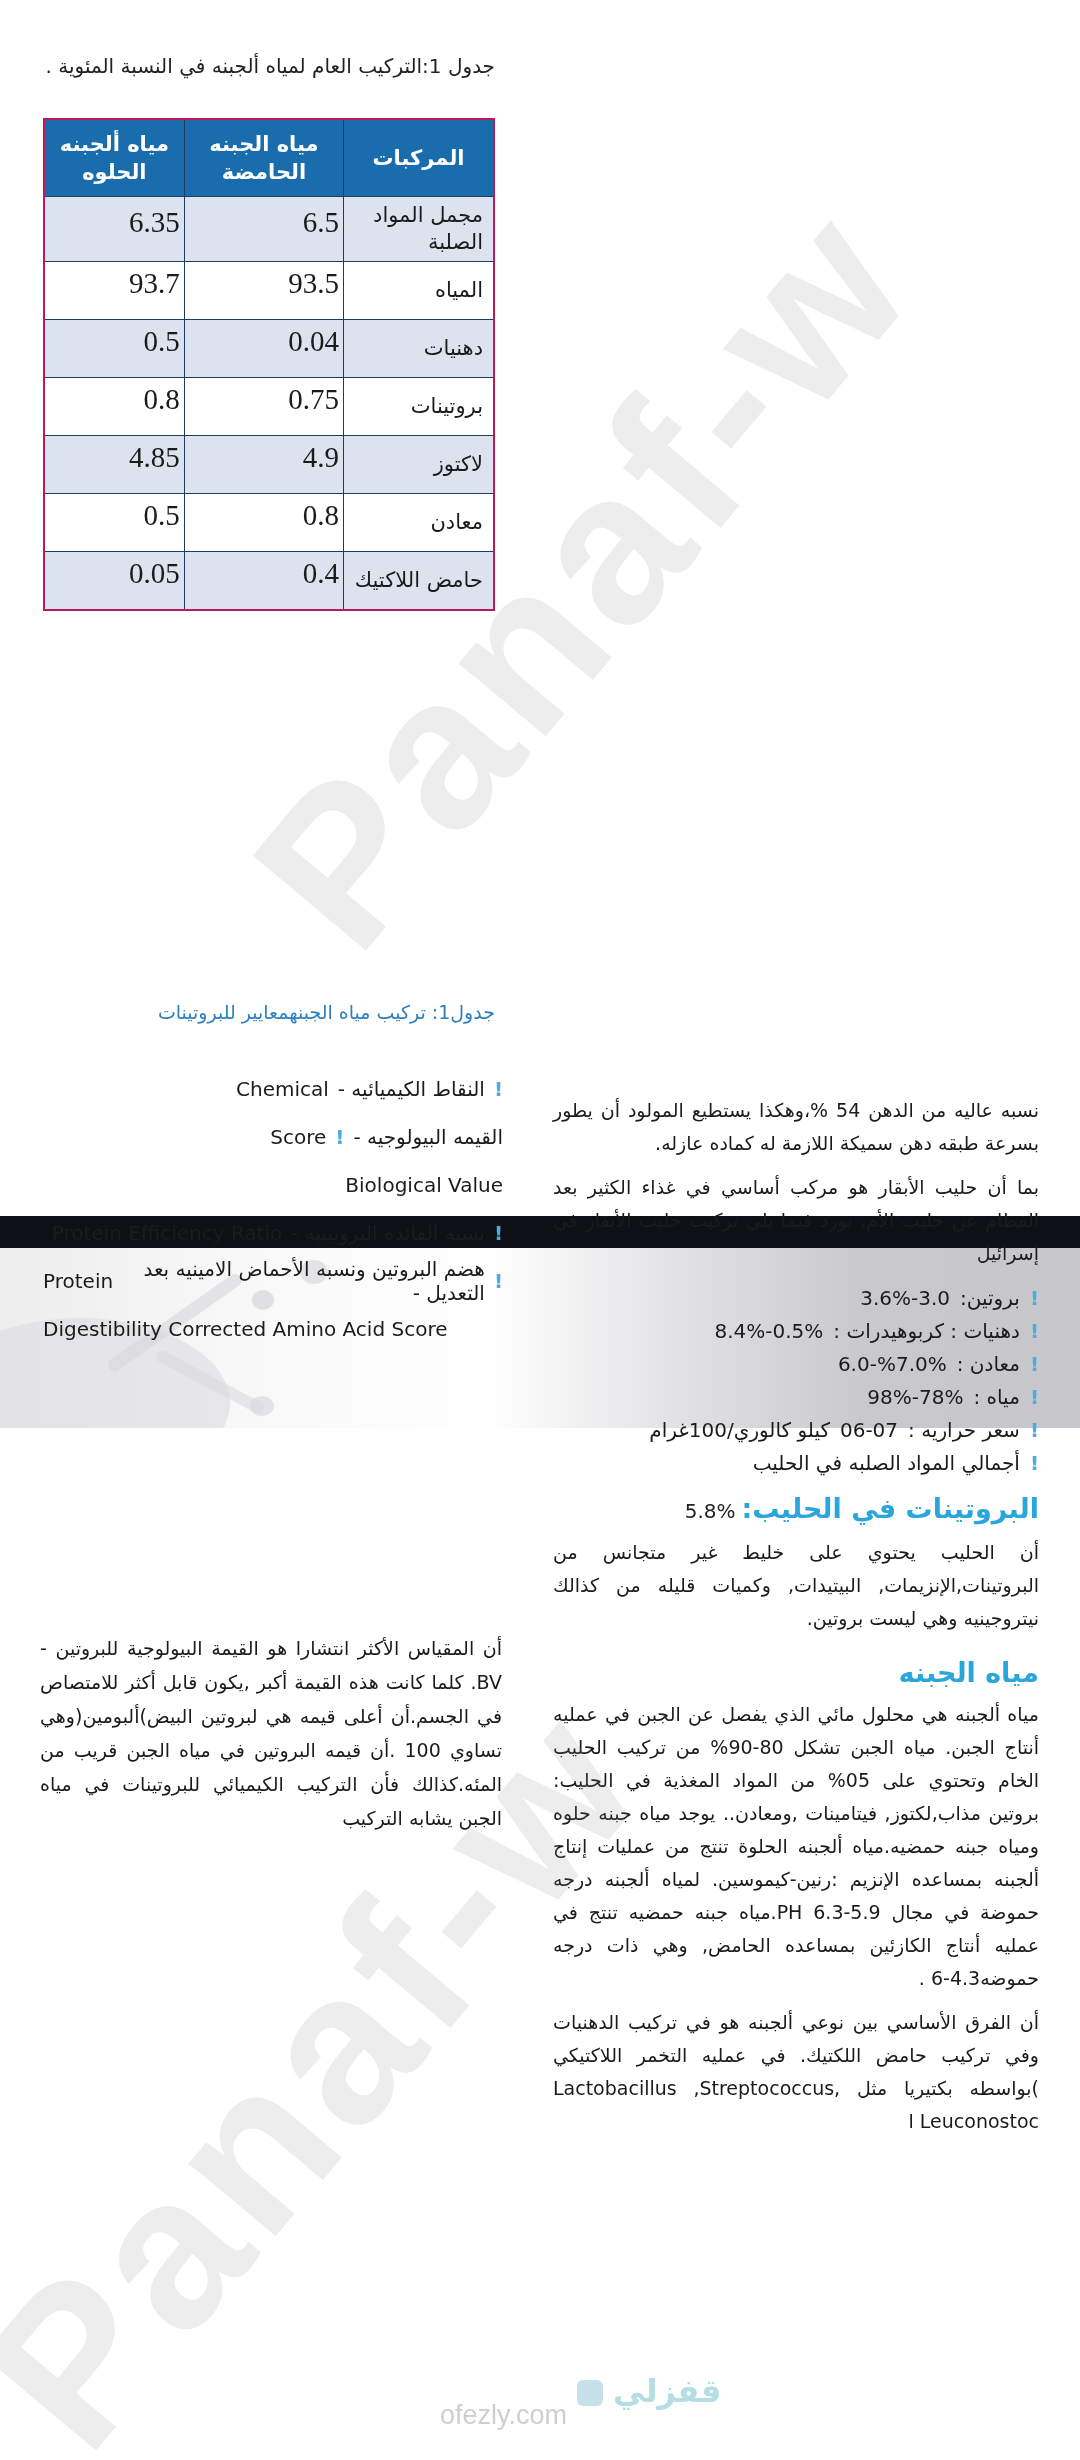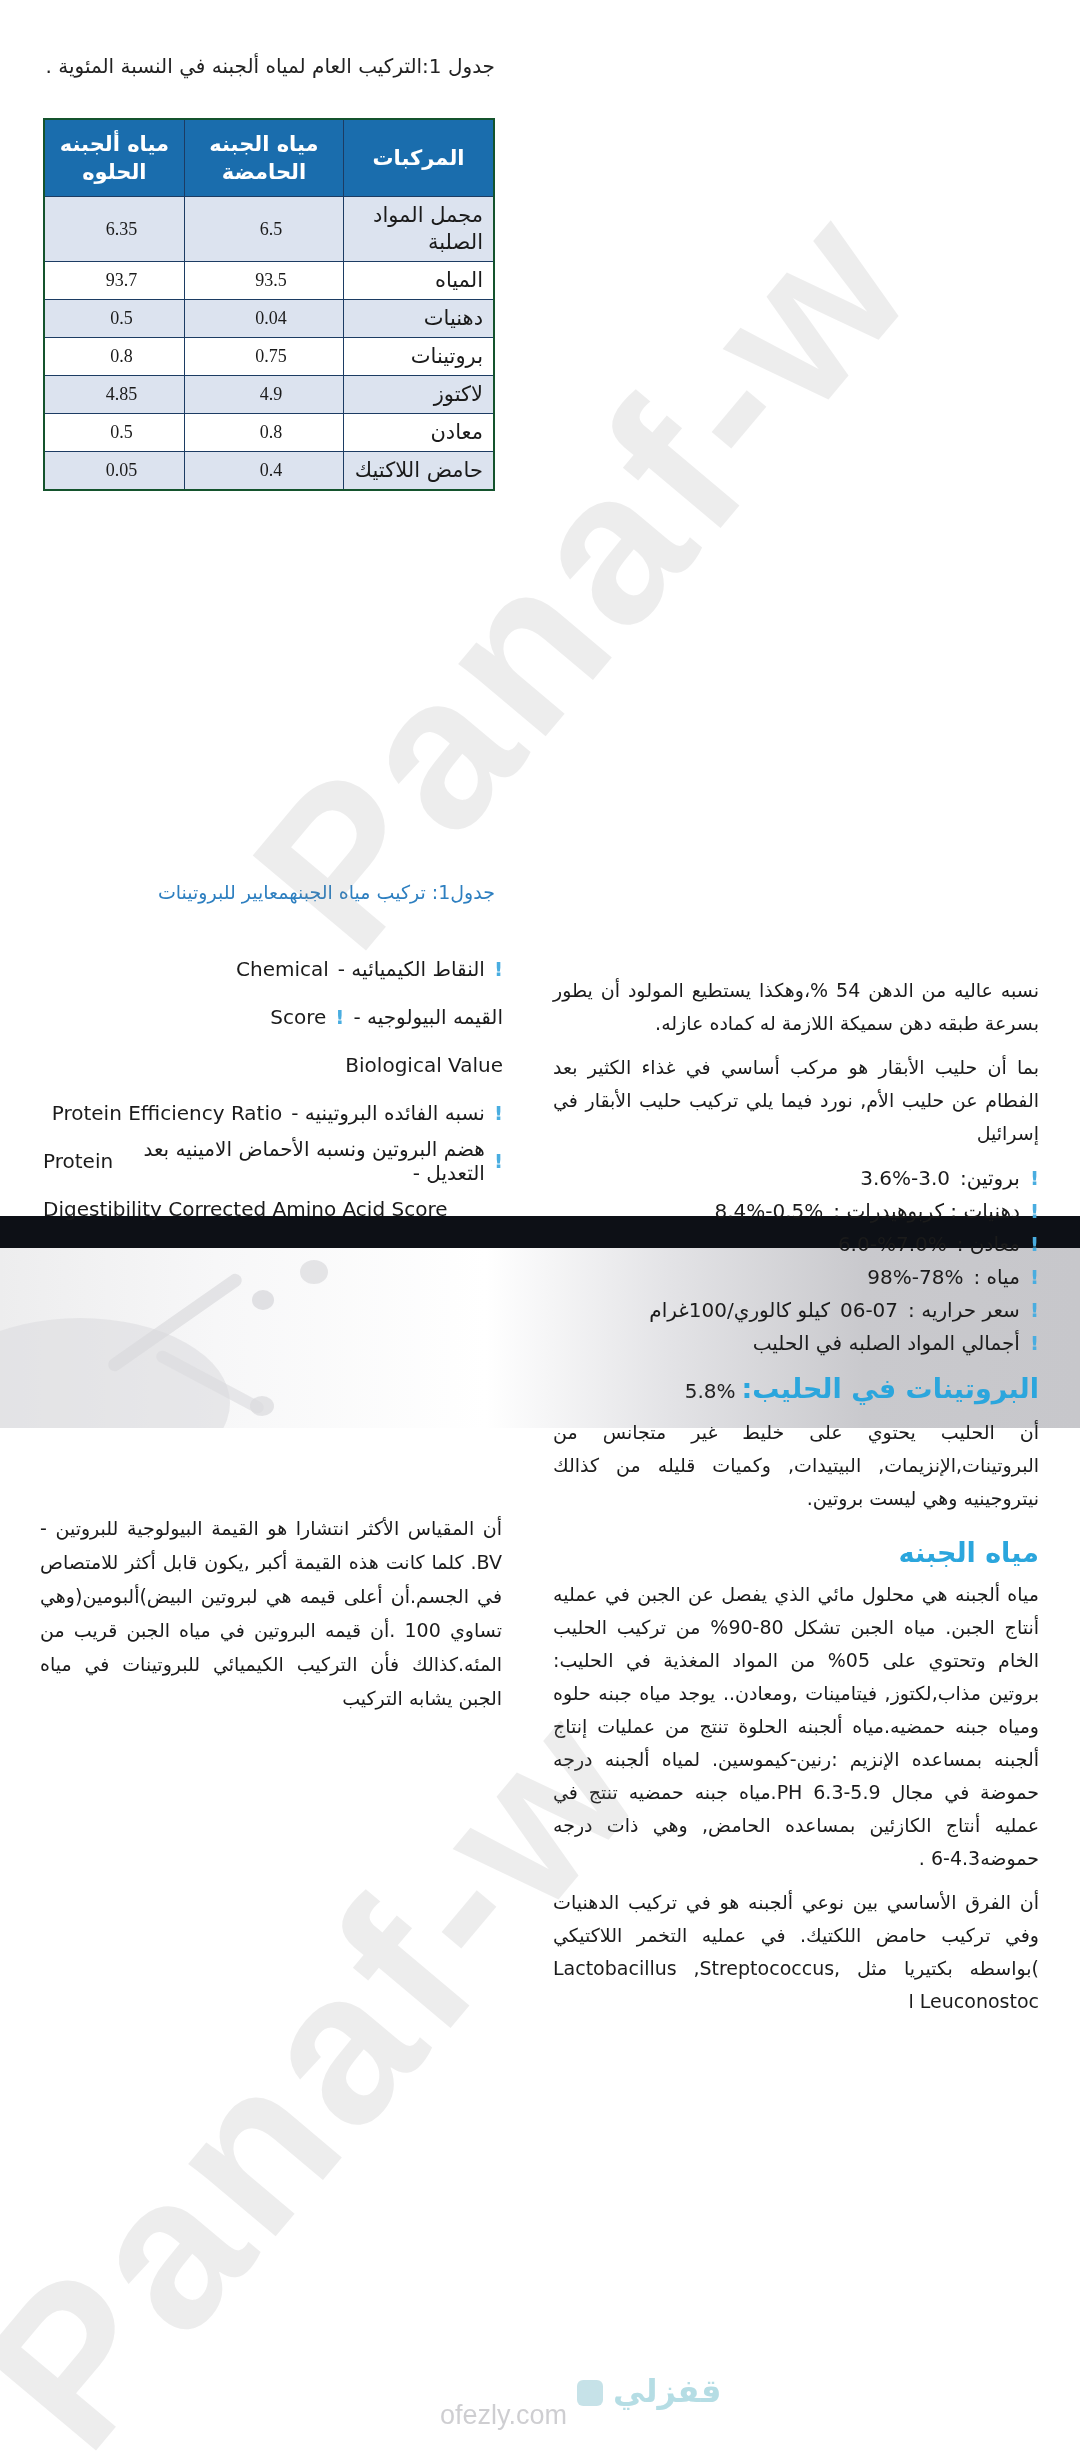--- a/index.html
+++ b/index.html
@@ -6,27 +6,27 @@
   .page{
     position:relative;width:1080px;height:2460px;margin:0 auto;
     background:#ffffff;overflow:hidden;
     font-family:"DejaVu Sans",sans-serif;color:#1b1b1b;
   }
   .abs{position:absolute;}
   
   .cap1{left:43px;top:8px;width:452px;direction:rtl;text-align:right;font-size:20px;color:#222;margin-top:46px;}
   table{border-collapse:collapse;}
   #table1{left:43px;top:48px;}
-  #table1 table{width:452px;direction:rtl;border:2px solid #14532d;}
+  #table1 table{width:452px;direction:rtl;border:2px solid #be185d;}
   #table1 th,#table1 td{border:1.5px solid #1c3c63;}
   #table1 th{background:#1a6dad;color:#ffffff;font-size:21px;font-weight:bold;
     padding:10px 6px;text-align:center;line-height:28px;}
   #table1 td.comp{direction:rtl;text-align:right;padding:5px 10px;font-size:21px;line-height:27px;}
-  #table1 td.val{direction:ltr;text-align:center;padding:5px 4px 5px 18px;
-    font-family:"Liberation Serif",serif;font-size:18px;}
+  #table1 td.val{direction:ltr;text-align:right;padding:5px 4px 19px 18px;
+    font-family:"Liberation Serif",serif;font-size:29px;}
   tr.shade td{background:#dce3ef;}
   tr.plain td{background:#ffffff;}
   .cap2{left:43px;top:438px;width:452px;direction:rtl;text-align:right;
     font-size:19px;color:#2d7fc0;}
   
   #criteria{left:43px;top:480px;width:460px;}
   .crit-line{display:flex;direction:rtl;align-items:center;height:48px;gap:9px;
     font-size:20px;}
   .crit-line.align-left{justify-content:flex-end;}
   .bang{color:#49ade0;font-weight:bold;font-size:20px;}

